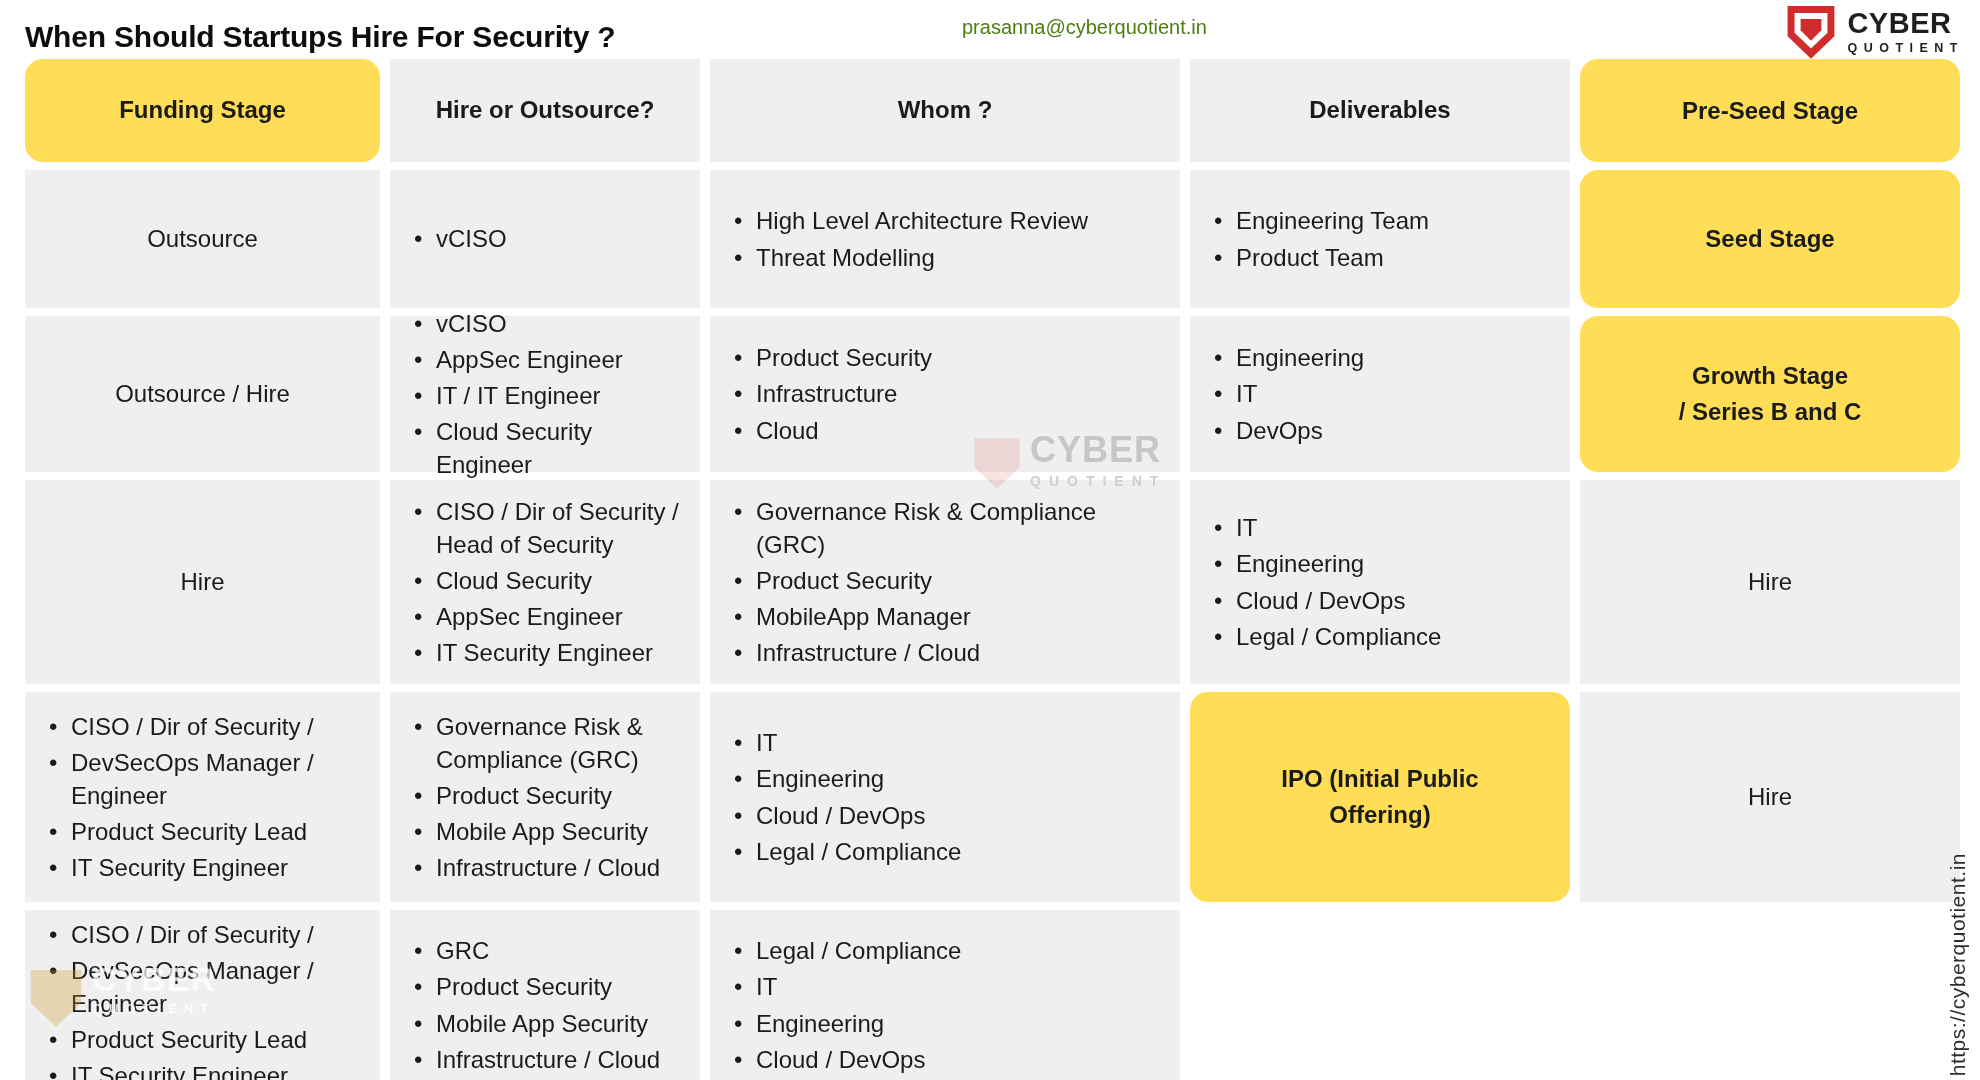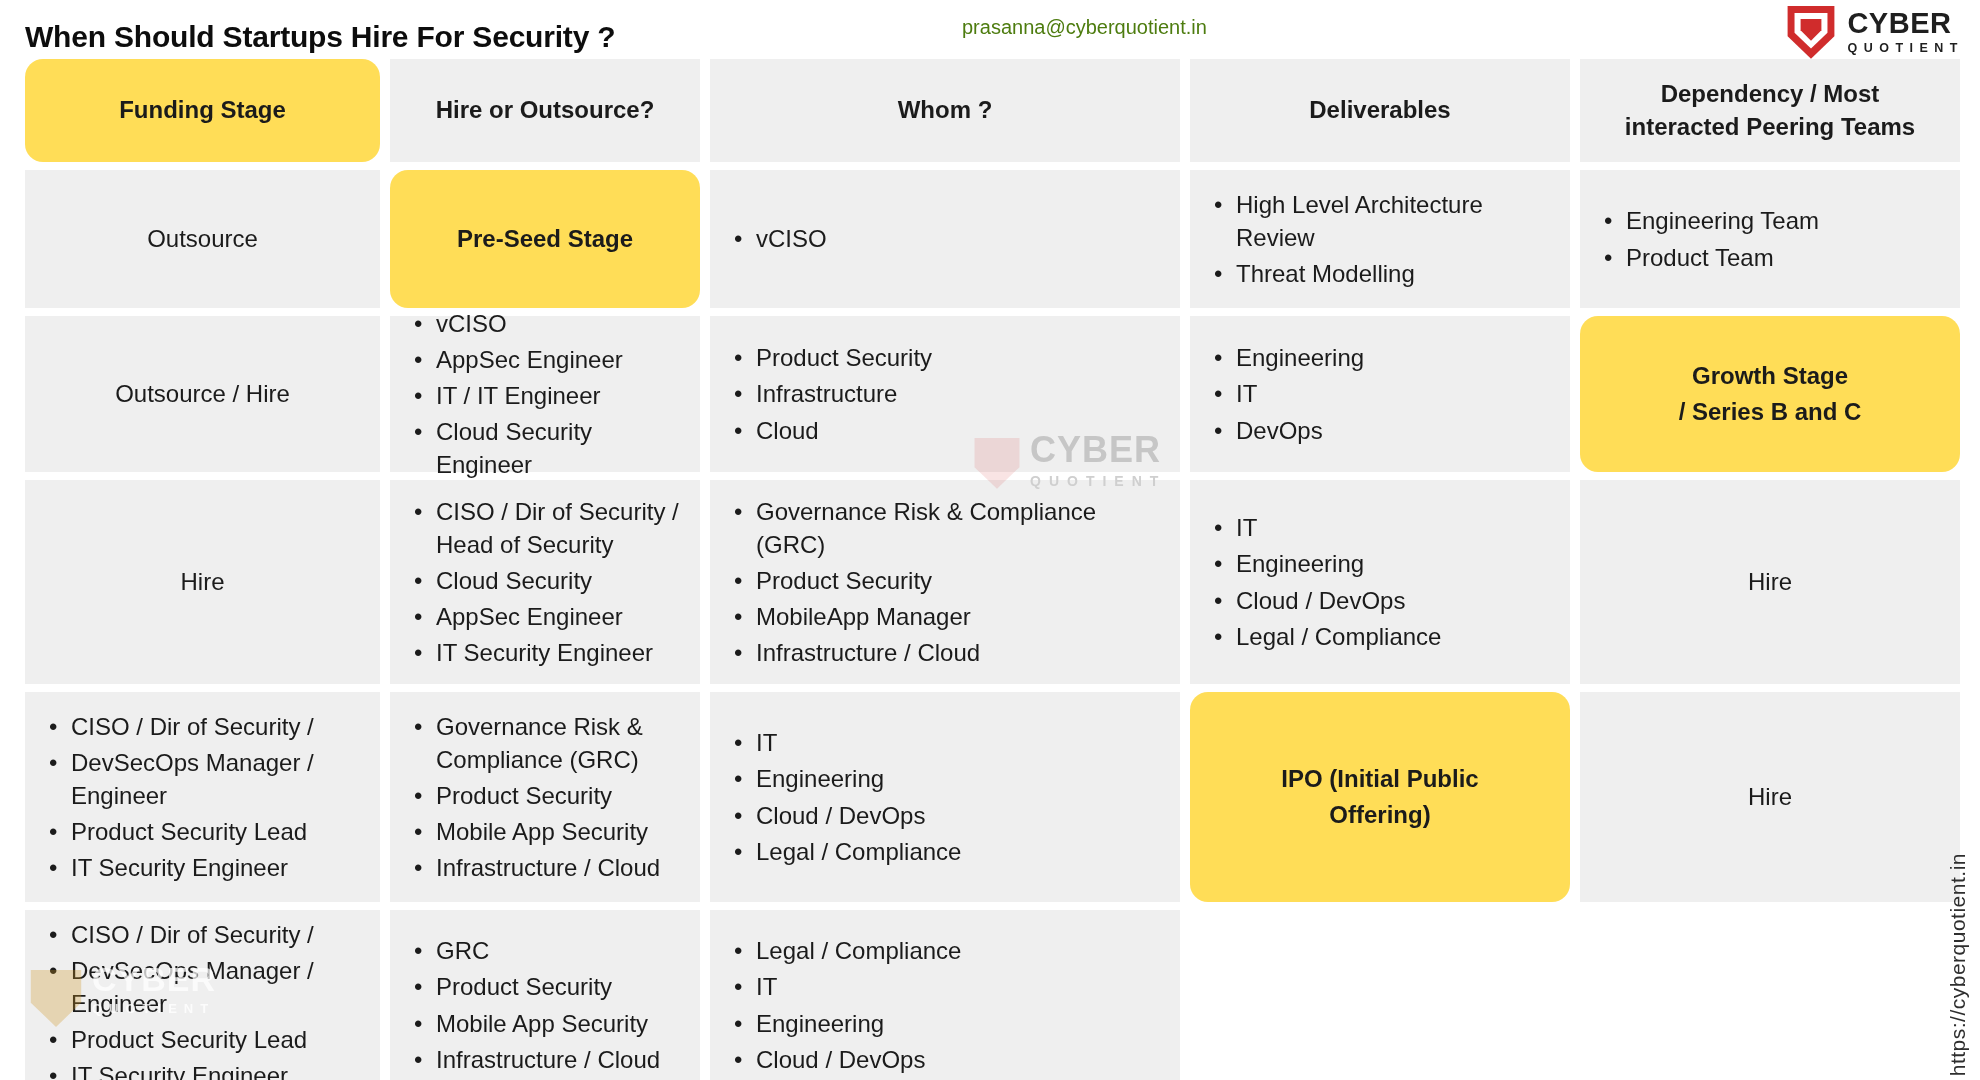--- a/index.html
+++ b/index.html
@@ -83,43 +83,42 @@
       <span class="logo-quotient">QUOTIENT</span>
     </div>
   </div>
 
   <div class="grid">
 
     <div class="cell head yellow">Funding Stage</div>
     <div class="cell head">Hire or Outsource?</div>
     <div class="cell head">Whom ?</div>
     <div class="cell head">Deliverables</div>
-    <div class="cell head">Dependency / Most
-interacted Peering Teams</div>
-
+
+    <div class="cell stage yellow">Pre-Seed Stage</div>
     <div class="cell hire">Outsource</div>
-    <div class="cell stage yellow">Pre-Seed Stage</div>
     <div class="cell list">
         <ul class="blist">
           <li>vCISO</li>
         </ul>
       </div>
     <div class="cell list">
         <ul class="blist">
           <li>High Level Architecture Review</li>
           <li>Threat Modelling</li>
         </ul>
       </div>
     <div class="cell list">
         <ul class="blist">
           <li>Engineering Team</li>
           <li>Product Team</li>
         </ul>
       </div>
 
+    <div class="cell stage yellow">Seed Stage</div>
     <div class="cell hire">Outsource / Hire</div>
     <div class="cell list">
         <ul class="blist">
           <li>vCISO</li>
           <li>AppSec Engineer</li>
           <li>IT / IT Engineer</li>
           <li>Cloud Security Engineer</li>
         </ul>
       </div>
     <div class="cell list">

